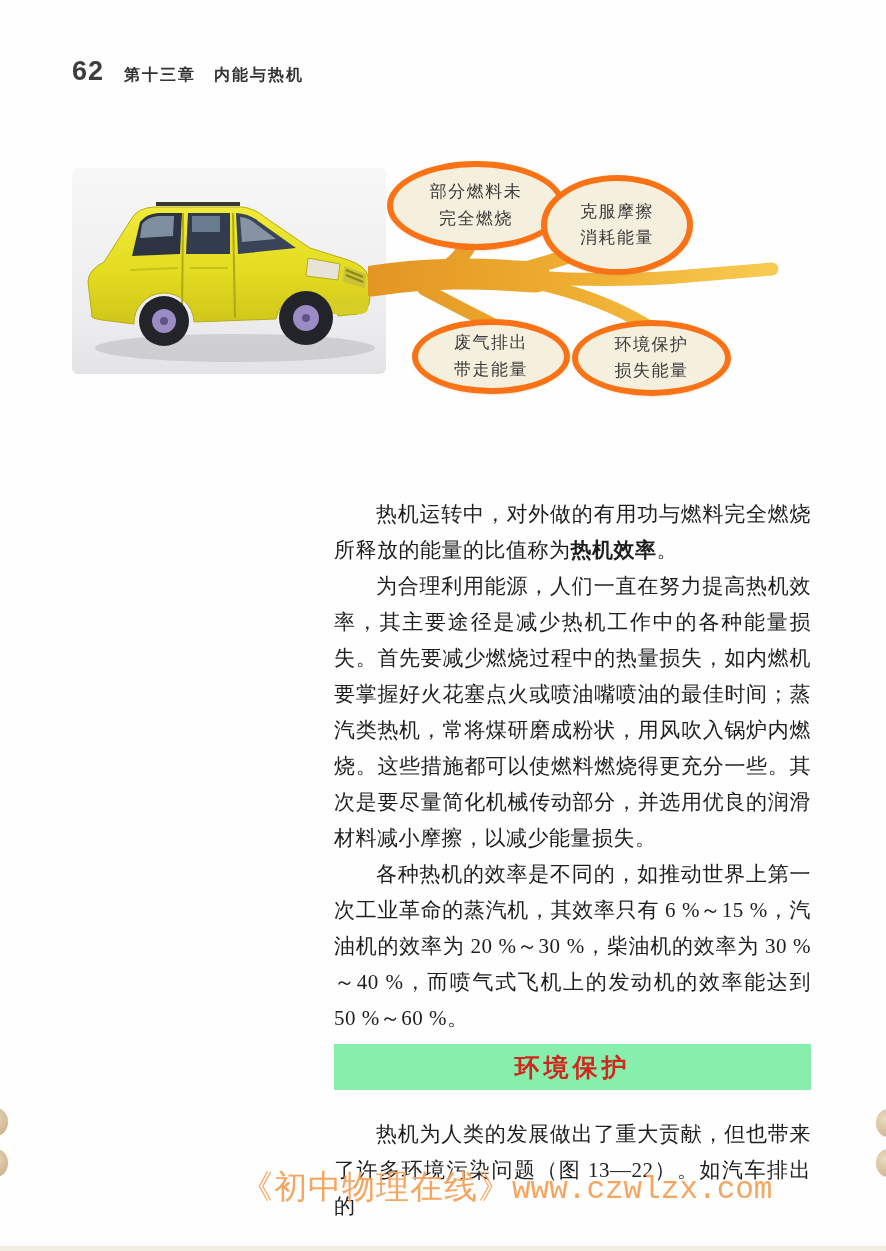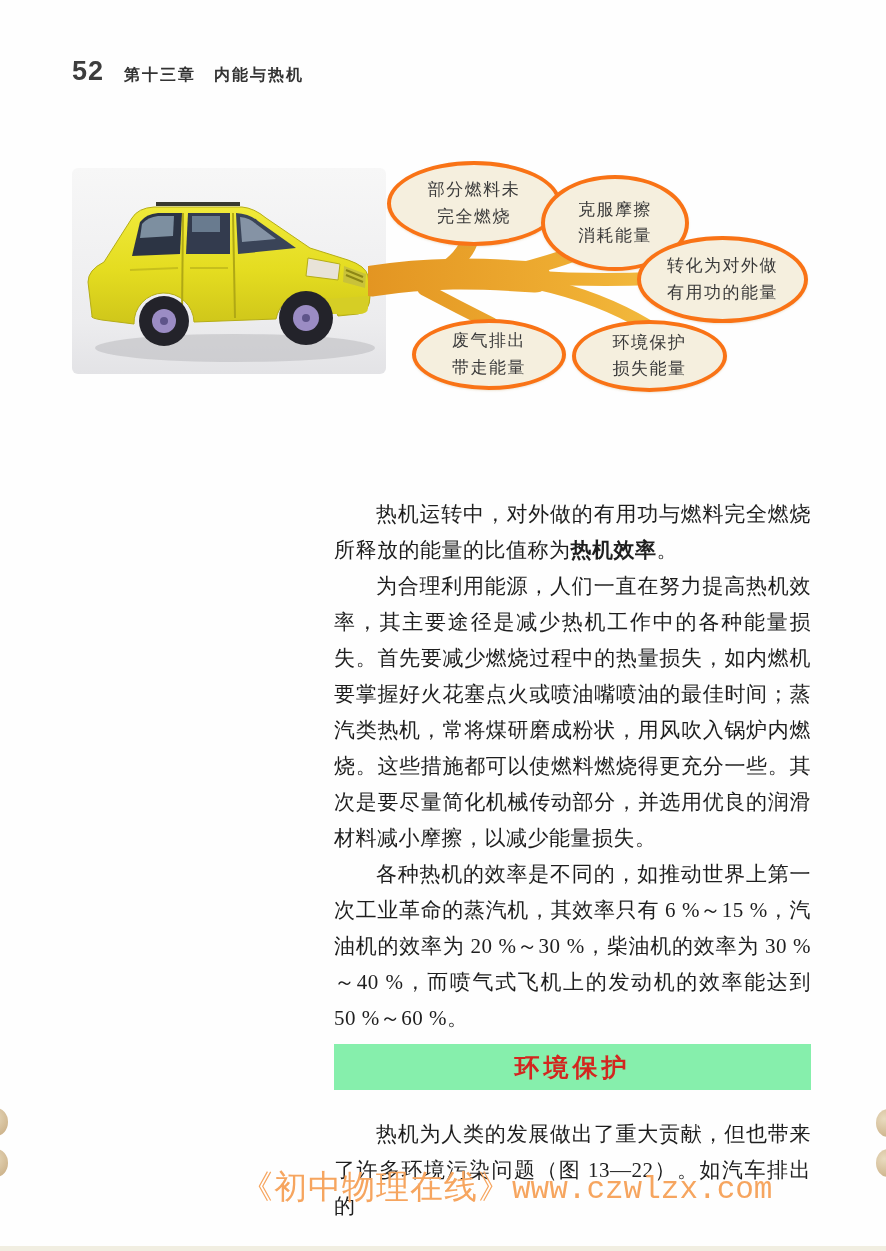--- a/index.html
+++ b/index.html
@@ -9,21 +9,21 @@
   
   .header{position:absolute;left:72px;top:56px;display:flex;align-items:baseline;gap:20px;
           font-family:"Liberation Sans","DejaVu Sans",sans-serif;color:#3d3d3d;}
   .page-num{font-size:27px;font-weight:bold;letter-spacing:1px;}
   .chapter{font-size:16px;font-weight:bold;letter-spacing:2px;color:#333;}
 
   
   .car-wrap{position:absolute;left:70px;top:166px;width:318px;height:212px;}
   .branch-svg{position:absolute;left:368px;top:213px;width:432px;height:142px;}
 
-  .bubble{position:absolute;border-radius:50%;background:#f5efde;border:4px solid #f97316;
+  .bubble{position:absolute;border-radius:50%;background:#f5efde;border:6px solid #f97316;
           display:flex;flex-direction:column;align-items:center;justify-content:center;
           font-size:17px;line-height:1.55;color:#3a3a3a;letter-spacing:1.5px;
           box-shadow:0 1px 2px rgba(190,160,100,.25);}
   .b1{left:387px;top:161px;width:166px;height:77px;}
   .b2{left:541px;top:175px;width:140px;height:88px;}
   .b3{left:637px;top:236px;width:163px;height:79px;}
   .b4{left:412px;top:319px;width:146px;height:63px;}
   .b5{left:572px;top:320px;width:147px;height:64px;}
 
   .caption{position:absolute;left:285px;top:428px;font-size:17.5px;font-weight:bold;color:#222;
@@ -56,21 +56,21 @@
   .sL2{left:-16px;top:1149px;width:24px;height:28px;}
   .sR1{right:-14px;top:1109px;width:24px;height:28px;}
   .sR2{right:-14px;top:1149px;width:24px;height:28px;}
 </style>
 </head>
 <body>
 
 <div class="page">
 
   <div class="header">
-    <span class="page-num">52</span>
+    <span class="page-num">62</span>
     <span class="chapter">第十三章　内能与热机</span>
   </div>
 
   <div class="car-wrap">
     <svg width="318" height="212" viewBox="0 0 318 212">
       <defs>
         <linearGradient id="bgGrad" x1="0" y1="0" x2="0" y2="1">
           <stop offset="0" stop-color="#f7f7f7"></stop>
           <stop offset="0.75" stop-color="#ececee"></stop>
           <stop offset="1" stop-color="#e3e3e6"></stop>
@@ -135,24 +135,20 @@
   </svg>
 
   <div class="bubble b1">
     <span>部分燃料未</span>
     <span>完全燃烧</span>
   </div>
   <div class="bubble b2">
     <span>克服摩擦</span>
     <span>消耗能量</span>
   </div>
-  <div class="bubble b3">
-    <span>转化为对外做</span>
-    <span>有用功的能量</span>
-  </div>
   <div class="bubble b4">
     <span>废气排出</span>
     <span>带走能量</span>
   </div>
   <div class="bubble b5">
     <span>环境保护</span>
     <span>损失能量</span>
   </div>
 
 

